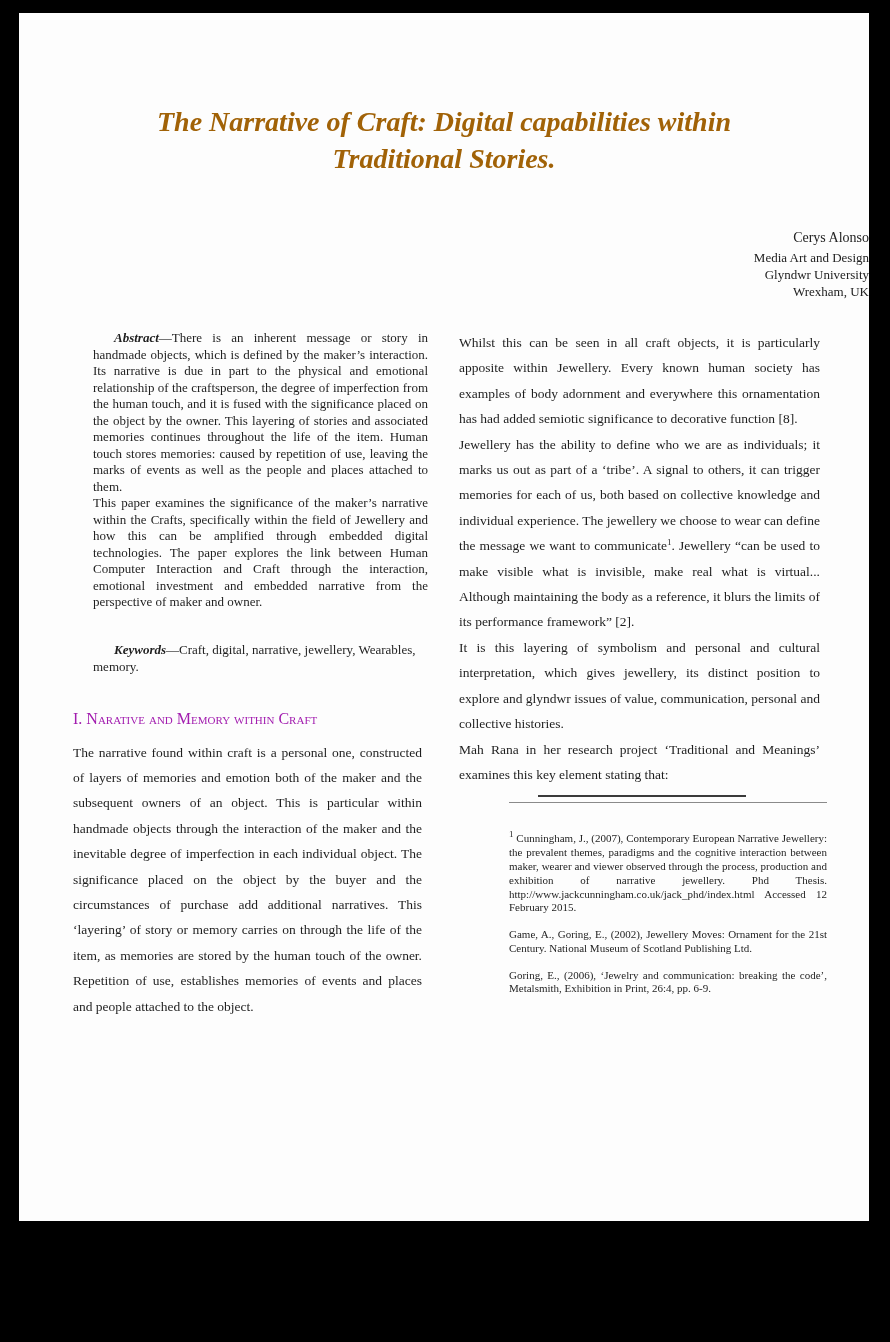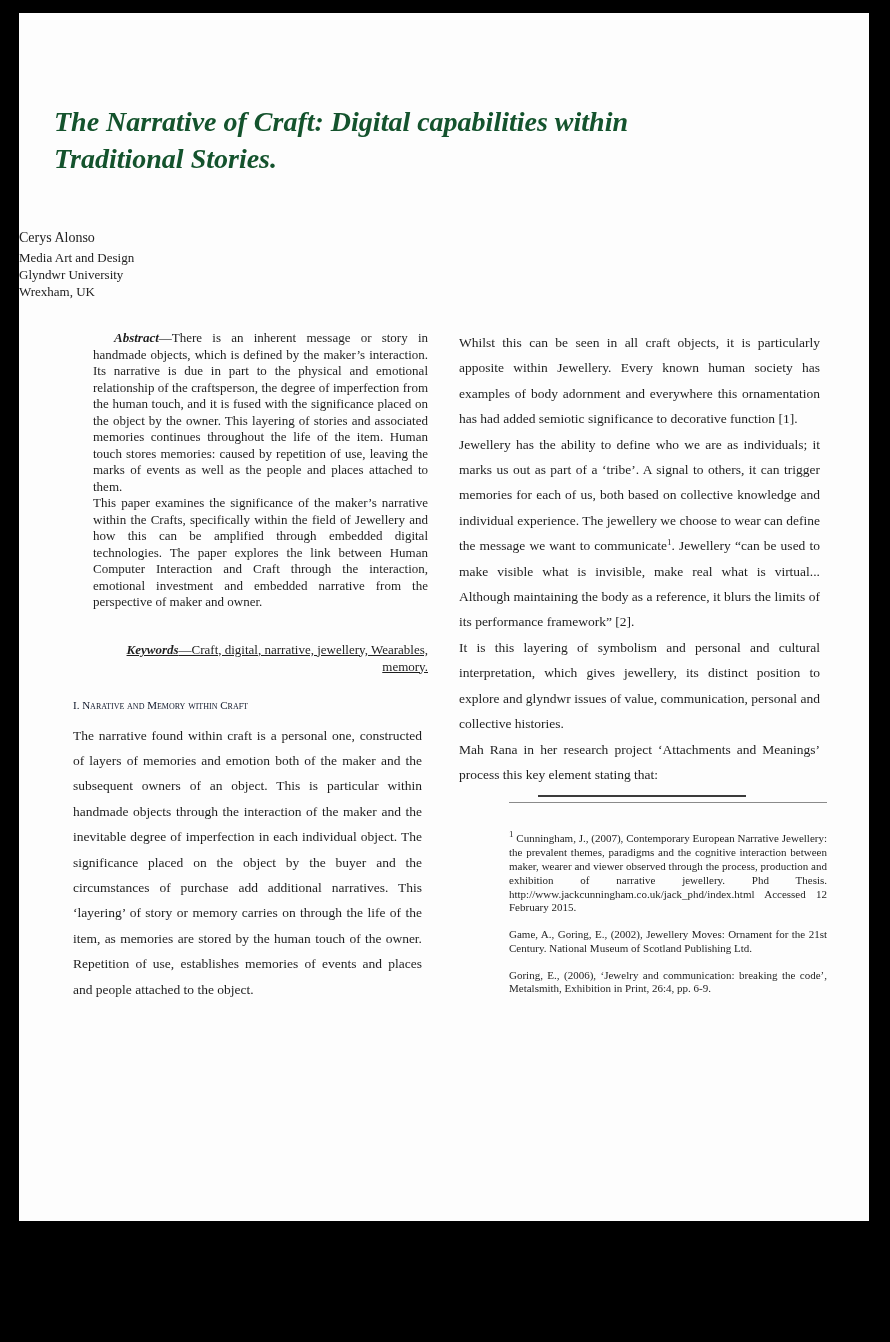--- a/index.html
+++ b/index.html
@@ -13,31 +13,31 @@
   .sheet {
     position:absolute; left:19px; top:13px;
     width:850px; height:1208px;
     background:#fdfdfd;
     color:#1e1e1e;
   }
   
   .paper-title {
     margin:90px auto 9px auto;
     width:780px;
-    text-align:left;
+    text-align:center;
     font-size:28px;
     line-height:37px;
     font-weight:bold;
     font-style:italic;
-    color:#14532d;
+    color:#a16207;
   }
   
   .authors {
     margin-top:52px;
-    text-align:left;
+    text-align:right;
     font-size:13px;
     line-height:17px;
     color:#222;
   }
   .authors .author-name { font-size:14px; margin-bottom:3px; }
   
   .columns {
     display:flex;
     margin:30px 0 0 54px;
   }
@@ -48,31 +48,30 @@
     margin:0 6px 0 20px;
     font-size:13px;
     line-height:16.5px;
     text-align:justify;
   }
   .abstract p { margin:0; }
   .lead-label { font-weight:bold; font-style:italic;margin-left:21px; }
   
   .keywords {
     margin:30px 6px 0 20px;
-    text-align:right;
+    text-align:left;
     font-size:13px;
     line-height:17px;
-    text-decoration:underline;
   }
   
   .section-heading {
-    margin-top:24px;
-    font-size:11px;
+    margin-top:35px;
+    font-size:16px;
     font-variant:small-caps;
-    color:#0f172a;
+    color:#a21caf;
   }
   
   .body-par {
     margin:12px 12px 0 0;
     font-size:13.5px;
     line-height:25.4px;
     text-align:justify;
   }
   .col-right .body-par { margin:0; }
   .col-right .body-par:first-child { margin-top:0; }
@@ -132,24 +131,24 @@
       <div class="keywords">
         <span class="lead-label">Keywords</span><span>—Craft, digital, narrative, jewellery, Wearables, memory.</span>
       </div>
 
       <div class="section-heading">I. Narative and Memory within Craft</div>
 
       <p class="body-par">The narrative found within craft is a personal one, constructed of layers of memories and emotion both of the maker and the subsequent owners of an object. This is particular within handmade objects through the interaction of the maker and the inevitable degree of imperfection in each individual object. The significance placed on the object by the buyer and the circumstances of purchase add additional narratives. This ‘layering’ of story or memory carries on through the life of the item, as memories are stored by the human touch of the owner. Repetition of use, establishes memories of events and places and people attached to the object.</p>
     </div>
 
     <div class="col-right">
-      <p class="body-par">Whilst this can be seen in all craft objects, it is particularly apposite within Jewellery. Every known human society has examples of body adornment and everywhere this ornamentation has had added semiotic significance to decorative function [1].</p>
+      <p class="body-par">Whilst this can be seen in all craft objects, it is particularly apposite within Jewellery. Every known human society has examples of body adornment and everywhere this ornamentation has had added semiotic significance to decorative function [8].</p>
       <p class="body-par"><span>Jewellery has the ability to define who we are as individuals; it marks us out as part of a ‘tribe’. A signal to others, it can trigger memories for each of us, both based on collective knowledge and individual experience. The jewellery we choose to wear can define the message we want to communicate</span><sup class="fn-ref">1</sup><span>. Jewellery “can be used to make visible what is invisible, make real what is virtual... Although maintaining the body as a reference, it blurs the limits of its performance framework” [2].</span></p>
       <p class="body-par">It is this layering of symbolism and personal and cultural interpretation, which gives jewellery, its distinct position to explore and glyndwr issues of value, communication, personal and collective histories.</p>
-      <p class="body-par">Mah Rana in her research project ‘Attachments and Meanings’ process this key element stating that:</p>
+      <p class="body-par">Mah Rana in her research project ‘Traditional and Meanings’ examines this key element stating that:</p>
 
       <div class="rule-short"></div>
       <div class="rule-long"></div>
 
       <div class="footnotes">
         <p class="footnote"><sup class="fn-ref">1</sup><span> Cunningham, J., (2007), Contemporary European Narrative Jewellery: the prevalent themes, paradigms and the cognitive interaction between maker, wearer and viewer observed through the process, production and exhibition of narrative jewellery. Phd Thesis. http://www.jackcunningham.co.uk/jack_phd/index.html Accessed 12 February 2015.</span></p>
         <p class="footnote">Game, A., Goring, E., (2002), Jewellery Moves: Ornament for the 21st Century. National Museum of Scotland Publishing Ltd.</p>
         <p class="footnote">Goring, E., (2006), ‘Jewelry and communication: breaking the code’, Metalsmith, Exhibition in Print, 26:4, pp. 6-9.</p>
       </div>
     </div>

